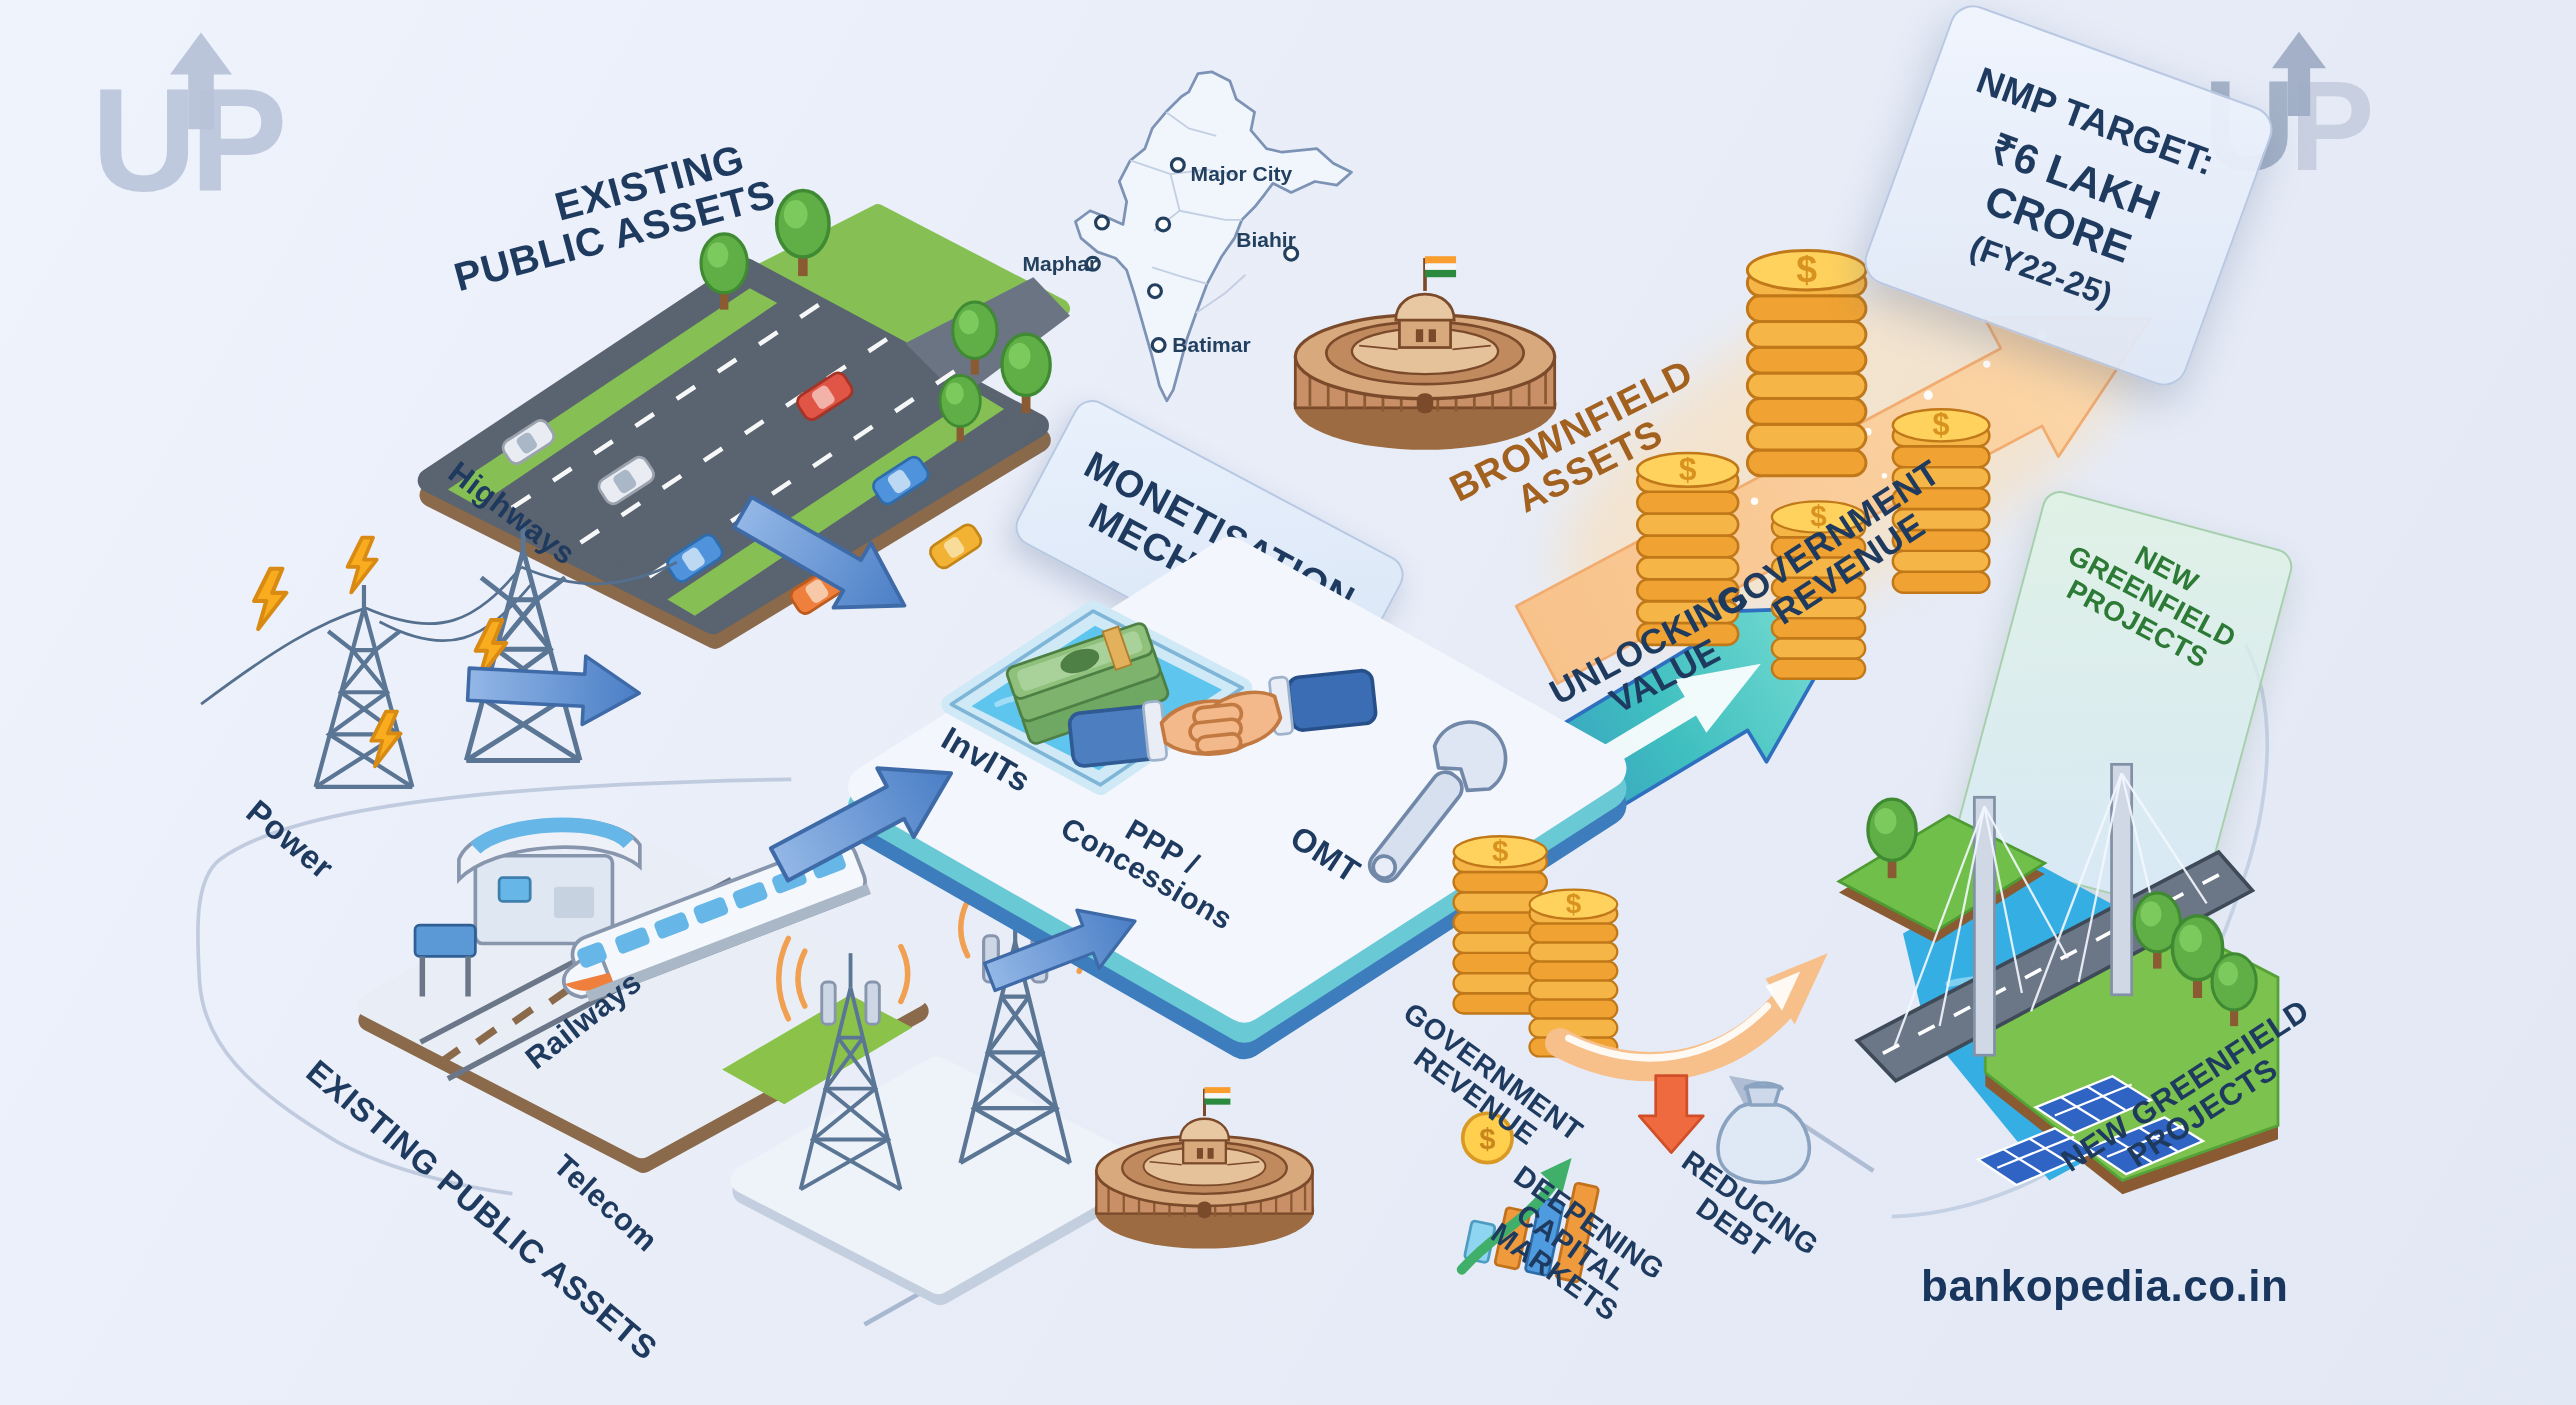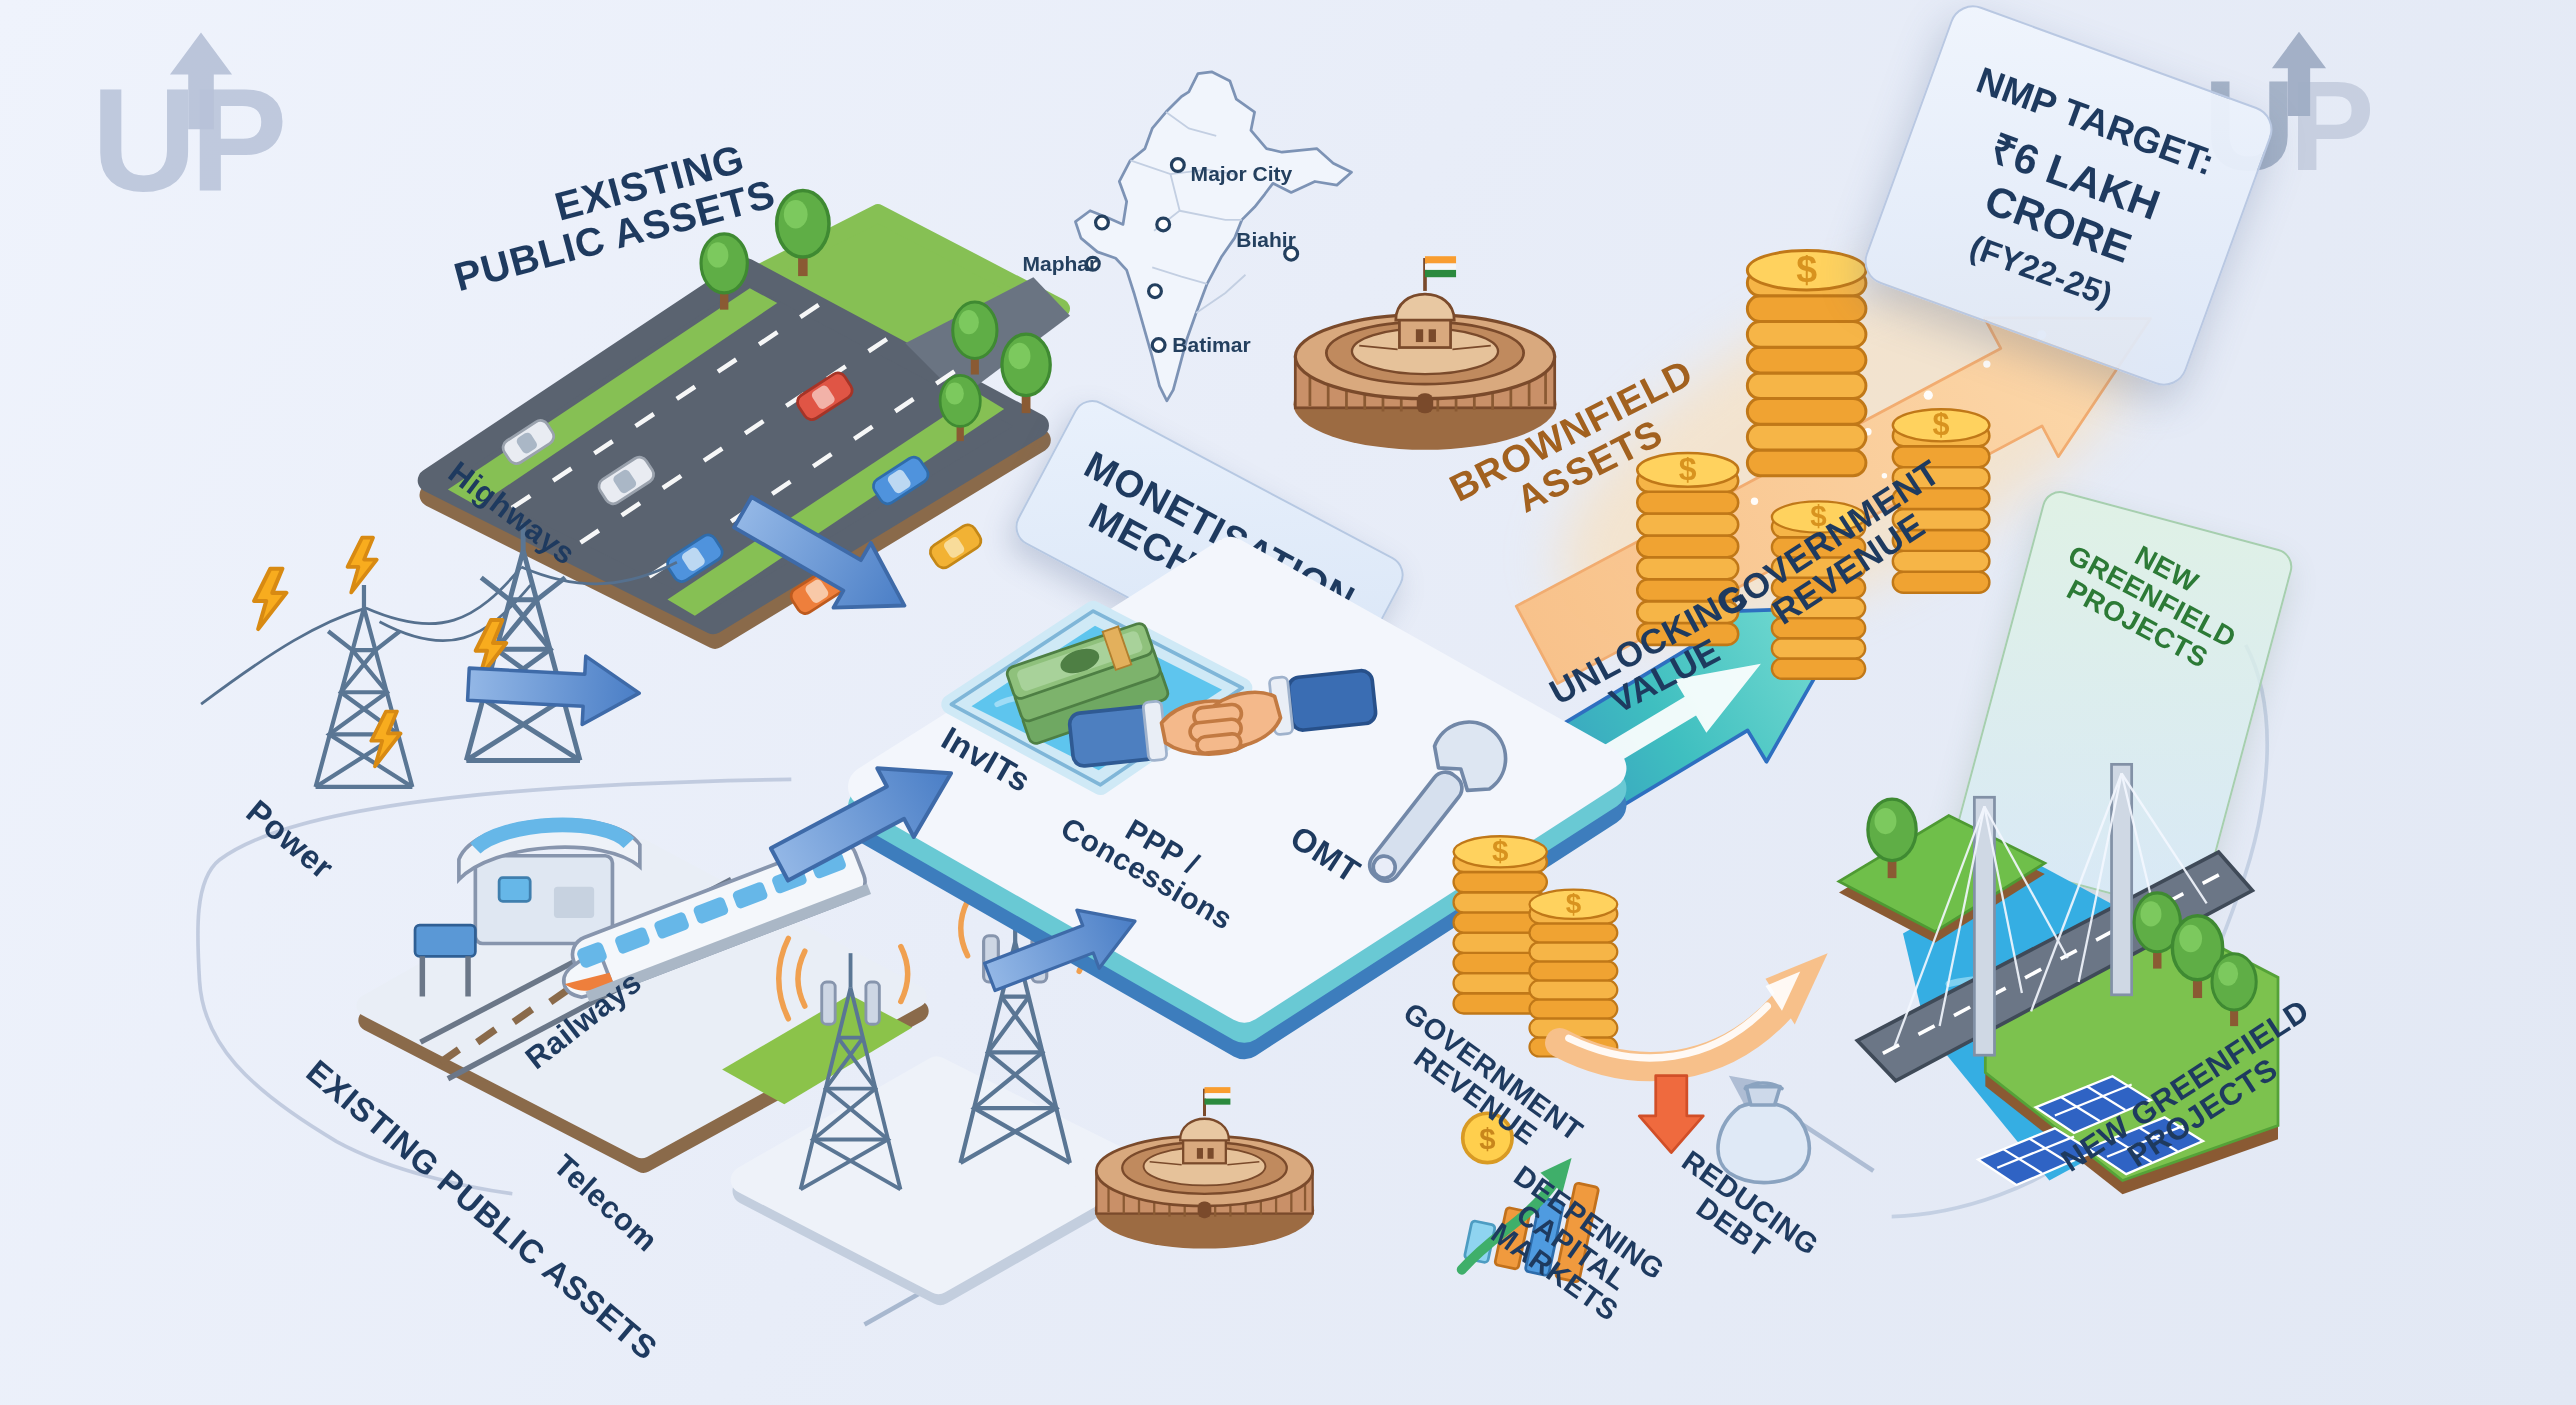--- a/index.html
+++ b/index.html
@@ -564,15 +564,18 @@
   <div class="lbl" style="left:1694px;top:1145px;font-size:29px;transform:rotate(35deg);">
     <span>REDUCING</span>
     <span>DEBT</span>
   </div>
 
   <div class="lbl" style="left:2056px;top:1151px;font-size:31px;transform:rotate(-33deg);">
     <span>NEW GREENFIELD</span>
     <span>PROJECTS</span>
   </div>
 
+  <div id="website" class="abs">
+    <span>bankopedia.co.in</span>
+  </div>
 
 </div>
 
 
 </body></html>

